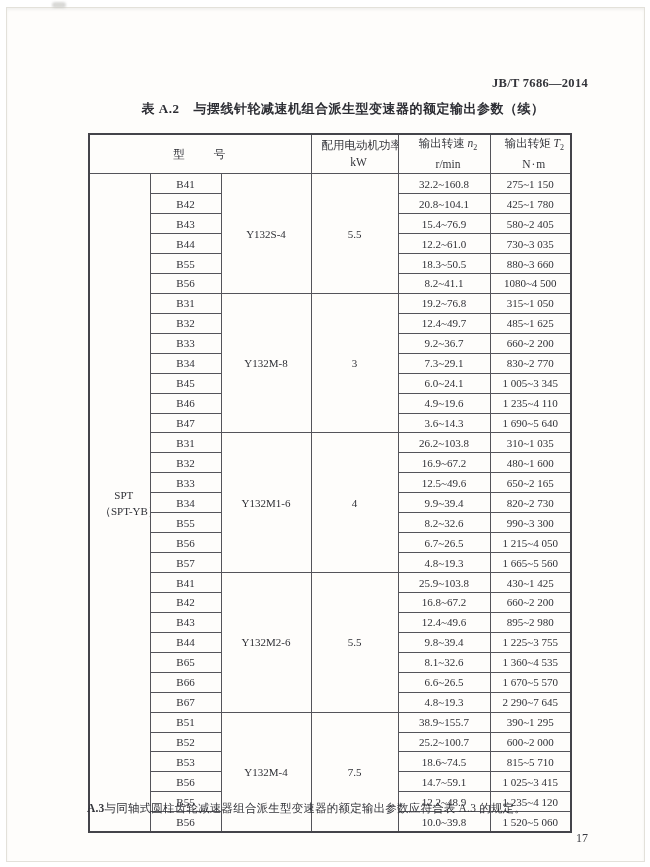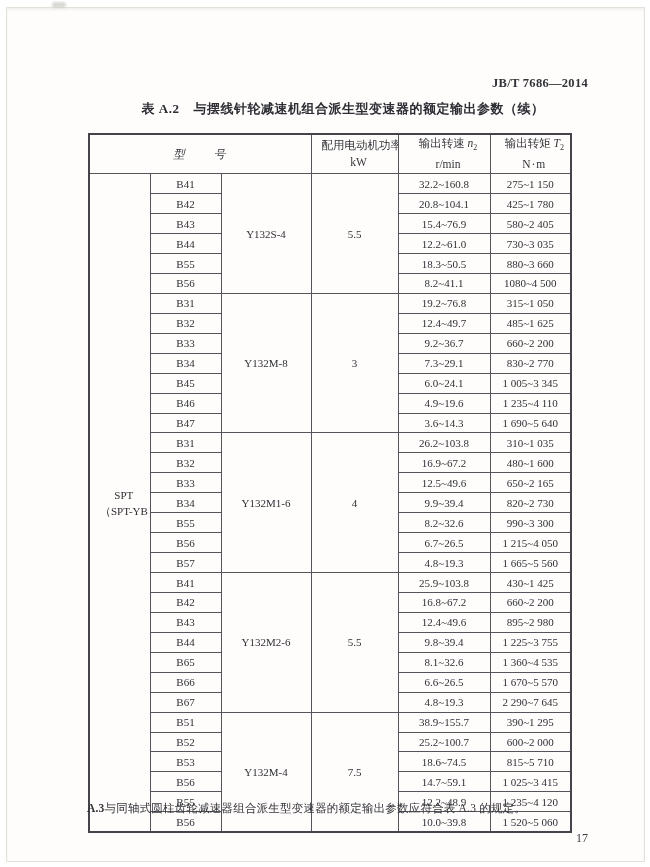--- a/index.html
+++ b/index.html
@@ -42,21 +42,21 @@
     border:1px solid #54545a;
     text-align:center;vertical-align:middle;
     padding:0 2px;overflow:hidden;white-space:nowrap;
   }
   .ptable thead th{
     height:37px;font-weight:normal;font-size:11.5px;
     color:#33343a;
   }
   .ptable thead th div{line-height:17px;margin-left:8px;}
   .ptable tbody td{height:18.95px;line-height:12px;}
-  .th-model{letter-spacing:2px;font-size:12px;font-style:italic;}
+  .th-model{letter-spacing:2px;font-size:12px;}
   .col-series{font-size:11px;line-height:15px;}
   .col-series div{line-height:16px;margin-left:8px;}
   .var-i{font-style:italic;font-family:"Liberation Serif", serif;}
   sub{font-size:8px;}
   .unit-dot{letter-spacing:1px;}
   .note-line{
     position:absolute;left:87px;top:801px;width:500px;
     font-size:11.5px;color:#33343a;letter-spacing:.2px;
   }
   .note-line .nlabel{font-weight:bold;}

